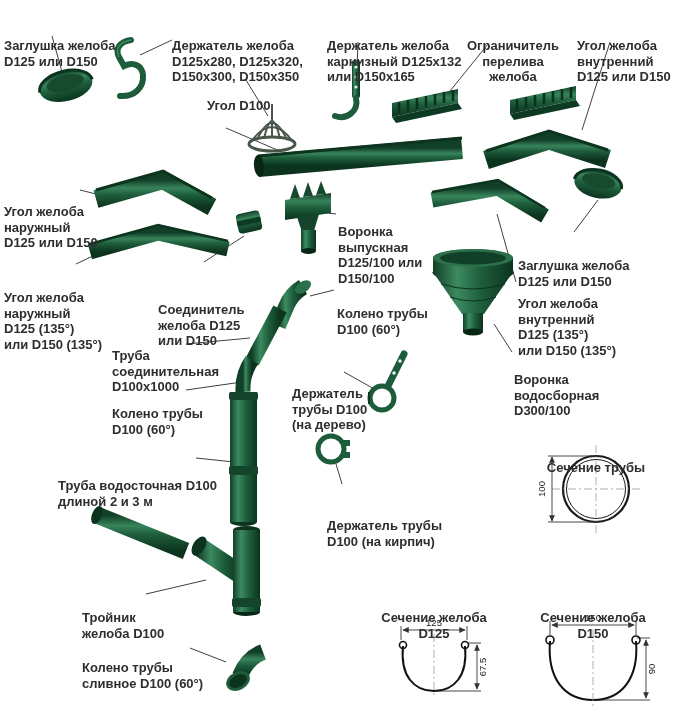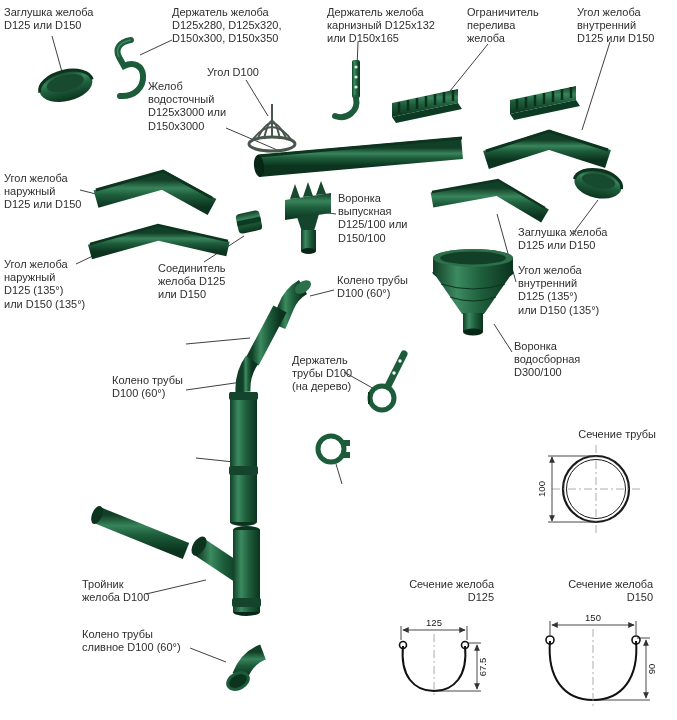--- a/index.html
+++ b/index.html
@@ -2,27 +2,28 @@
 <html><head>
 <meta charset="utf-8">
 <style>
   * { margin:0; padding:0; box-sizing:border-box; }
   html,body { background:#fff; }
   body { font-family:"Liberation Sans", sans-serif; }
   .stage { position:relative; width:677px; height:720px; background:#ffffff; overflow:hidden; }
   .art { position:absolute; left:0; top:0; }
   .lbl {
     position:absolute;
-    font-size:11px;
-    font-weight:normal;
+    font-size:13px;
+    font-weight:bold;
     line-height:1.2;
     color:#2e2e2e;
     white-space:pre-line;
+    margin-top:32px;
   }
-  .lbl.center { text-align:right; }
+  .lbl.center { text-align:center; }
   .dim { font-family:"Liberation Sans", sans-serif; font-size:9.5px; font-weight:normal; fill:#222; }
 </style>
 </head>
 <body>
 
 <div class="stage">
 
   <svg class="art" width="677" height="720" viewBox="0 0 677 720">
     <defs>
       <linearGradient id="gradH" x1="0" y1="0" x2="0" y2="1">
@@ -285,61 +286,64 @@
   </svg>
 
   <div class="lbl" style="left:4px;   top:6px;">Заглушка желоба
 D125 или D150</div>
   <div class="lbl" style="left:172px; top:6px;">Держатель желоба
 D125x280, D125x320,
 D150x300, D150x350</div>
   <div class="lbl" style="left:327px; top:6px;">Держатель желоба
 карнизный D125x132
 или D150x165</div>
-  <div class="lbl" style="left:467px; top:6px;">Ограничитель
+  <div class="lbl" style="left:467px; top:6px;text-align:center;">Ограничитель
 перелива
 желоба</div>
   <div class="lbl" style="left:577px; top:6px;">Угол желоба
 внутренний
 D125 или D150</div>
   <div class="lbl" style="left:207px; top:66px;">Угол D100</div>
-  <div class="lbl" style="left:148px; top:80px;">Желоб
-водосточный
-D125x3000 или
-D150x3000</div>
   <div class="lbl" style="left:4px;   top:172px;">Угол желоба
 наружный
 D125 или D150</div>
   <div class="lbl" style="left:338px; top:192px;">Воронка
 выпускная
 D125/100 или
 D150/100</div>
   <div class="lbl" style="left:518px; top:226px;">Заглушка желоба
 D125 или D150</div>
   <div class="lbl" style="left:518px; top:264px;">Угол желоба
 внутренний
 D125 (135°)
 или D150 (135°)</div>
   <div class="lbl" style="left:4px;   top:258px;">Угол желоба
 наружный
 D125 (135°)
 или D150 (135°)</div>
-  <div class="lbl" style="left:158px; top:262px;">Соединитель
+  <div class="lbl" style="left:158px; top:270px;">Соединитель
 желоба D125
 или D150</div>
   <div class="lbl" style="left:337px; top:274px;">Колено трубы
 D100 (60°)</div>
+  <div class="lbl" style="left:112px; top:316px;">Труба
+соединительная
+D100x1000</div>
   <div class="lbl" style="left:514px; top:340px;">Воронка
 водосборная
 D300/100</div>
   <div class="lbl" style="left:112px; top:374px;">Колено трубы
 D100 (60°)</div>
   <div class="lbl" style="left:292px; top:354px;">Держатель
 трубы D100
 (на дерево)</div>
+  <div class="lbl" style="left:58px;  top:446px;">Труба водосточная D100
+длиной 2 и 3 м</div>
+  <div class="lbl" style="left:327px; top:486px;">Держатель трубы
+D100 (на кирпич)</div>
   <div class="lbl center" style="left:536px; top:428px; width:120px;">Сечение трубы</div>
   <div class="lbl" style="left:82px;  top:578px;">Тройник
 желоба D100</div>
   <div class="lbl" style="left:82px;  top:628px;">Колено трубы
 сливное D100 (60°)</div>
   <div class="lbl center" style="left:374px; top:578px; width:120px;">Сечение желоба
 D125</div>
   <div class="lbl center" style="left:533px; top:578px; width:120px;">Сечение желоба
 D150</div>
 

